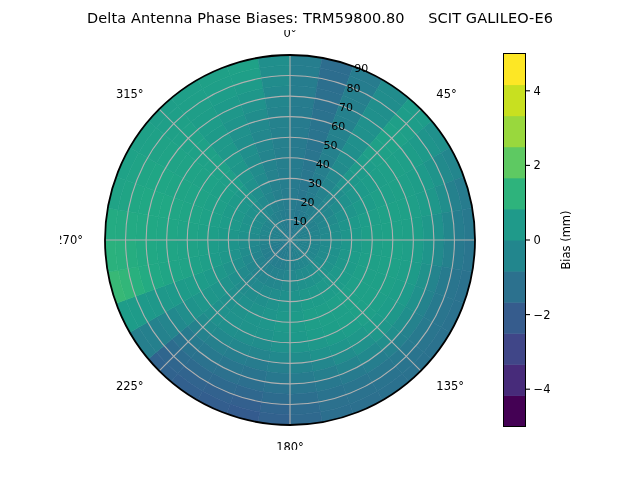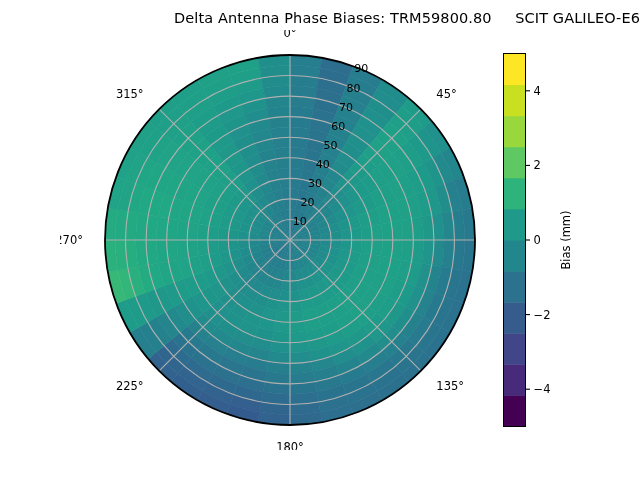--- a/index.html
+++ b/index.html
@@ -18,21 +18,21 @@
     position: relative;
     width: 640px;
     height: 480px;
     background: #ffffff;
   }
   #plot-title {
     position: absolute;
     left: 0;
     top: 10px;
     width: 640px;
-    text-align: right;
+    text-align: center;
     font-size: 14.5px;
     color: #000000;
     letter-spacing: 0.1px;
     white-space: pre;
   }
   #polar-axes {
     position: absolute;
     left: 60px;
     top: 30px;
     width: 430px;

